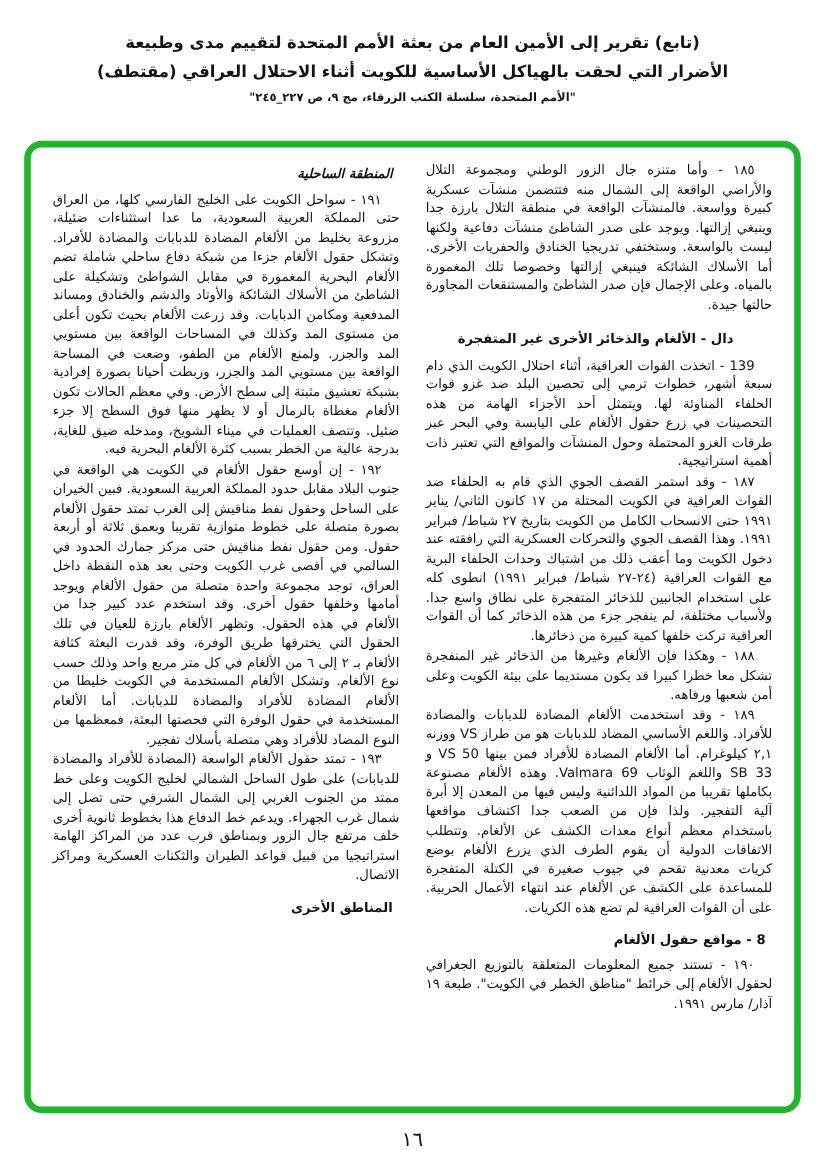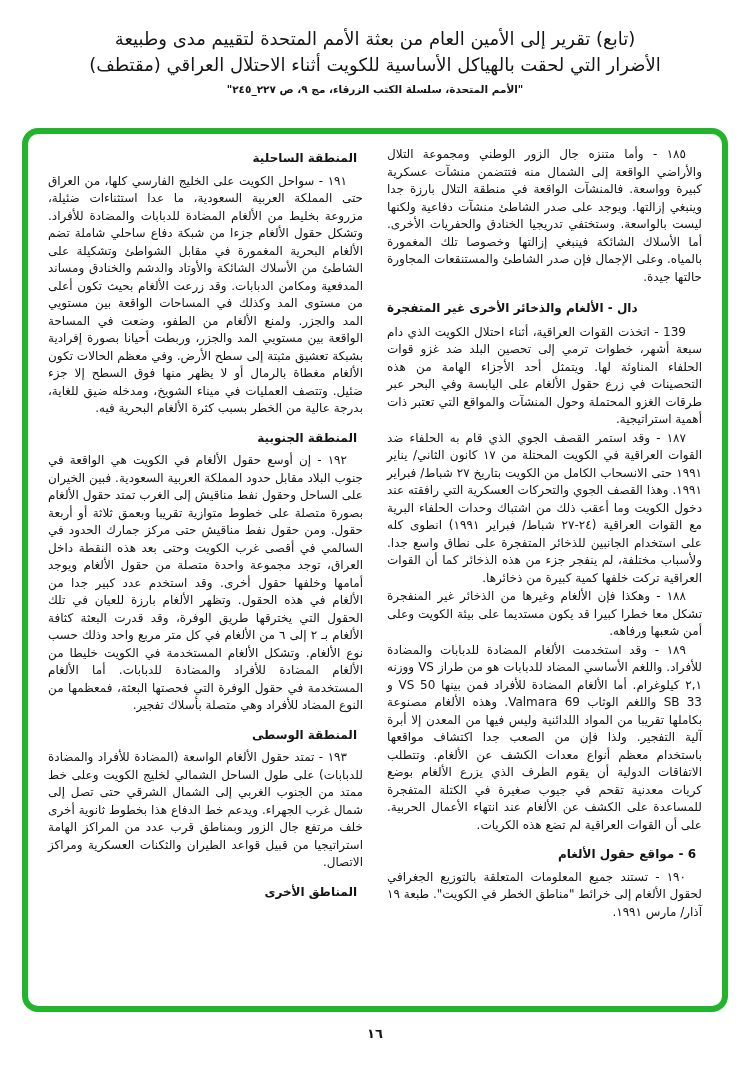--- a/index.html
+++ b/index.html
@@ -12,22 +12,22 @@
   }
   .page { position: relative; width: 750px; height: 1067px; background: #fff; }
 
   
   .header {
     direction: rtl;
     text-align: center;
     padding-top: 26px;
   }
   .header-line1, .header-line2 {
-    font-weight: normal;
-    font-size: 18px;
+    font-weight: bold;
+    font-size: 15px;
     line-height: 26px;
   }
   .header-line3 {
     font-weight: bold;
     font-size: 10.5px;
     margin-top: 5px;
   }
 
   
   .content-frame {
@@ -60,32 +60,32 @@
   .heading {
     font-weight: bold;
     font-size: 12px;
     margin: 12px 6px 5px 0;
     text-align: right;
   }
   .heading-major {
     font-weight: bold;
     font-size: 12px;
     margin: 14px 6px 6px 0;
-    text-align: left;
+    text-align: center;
   }
-  .col-left .heading:first-child { margin-top: 4px; }
+  .col-left .heading:first-child { margin-top: 4px; font-style: italic; }
 
   
   .footer {
     position: absolute;
     top: 1026px; left: 0;
     width: 100%;
     text-align: center;
-    font-size: 13px;
-    font-weight: bold;
+    font-size: 18px;
+    font-weight: normal;
     direction: rtl;
   }
 </style>
 </head>
 <body>
 
 <div class="page">
 
   <div class="header">
     <div class="header-line1">(تابع) تقرير إلى الأمين العام من بعثة الأمم المتحدة لتقييم مدى وطبيعة</div>
@@ -96,30 +96,28 @@
   <div class="content-frame">
     <div class="columns">
 
       <div class="col col-right">
         <p class="para">١٨٥ - وأما متنزه جال الزور الوطني ومجموعة التلال والأراضي الواقعة إلى الشمال منه فتتضمن منشآت عسكرية كبيرة وواسعة. فالمنشآت الواقعة في منطقة التلال بارزة جدا وينبغي إزالتها. ويوجد على صدر الشاطئ منشآت دفاعية ولكنها ليست بالواسعة. وستختفي تدريجيا الخنادق والحفريات الأخرى. أما الأسلاك الشائكة فينبغي إزالتها وخصوصا تلك المغمورة بالمياه. وعلى الإجمال فإن صدر الشاطئ والمستنقعات المجاورة حالتها جيدة.</p>
         <h3 class="heading-major">دال - الألغام والذخائر الأخرى غير المتفجرة</h3>
         <p class="para">139 - اتخذت القوات العراقية، أثناء احتلال الكويت الذي دام سبعة أشهر، خطوات ترمي إلى تحصين البلد ضد غزو قوات الحلفاء المناوئة لها. ويتمثل أحد الأجزاء الهامة من هذه التحصينات في زرع حقول الألغام على اليابسة وفي البحر عبر طرقات الغزو المحتملة وحول المنشآت والمواقع التي تعتبر ذات أهمية استراتيجية.</p>
         <p class="para">١٨٧ - وقد استمر القصف الجوي الذي قام به الحلفاء ضد القوات العراقية في الكويت المحتلة من ١٧ كانون الثاني/ يناير ١٩٩١ حتى الانسحاب الكامل من الكويت بتاريخ ٢٧ شباط/ فبراير ١٩٩١. وهذا القصف الجوي والتحركات العسكرية التي رافقته عند دخول الكويت وما أعقب ذلك من اشتباك وحدات الحلفاء البرية مع القوات العراقية (٢٤-٢٧ شباط/ فبراير ١٩٩١) انطوى كله على استخدام الجانبين للذخائر المتفجرة على نطاق واسع جدا. ولأسباب مختلفة، لم ينفجر جزء من هذه الذخائر كما أن القوات العراقية تركت خلفها كمية كبيرة من ذخائرها.</p>
         <p class="para">١٨٨ - وهكذا فإن الألغام وغيرها من الذخائر غير المنفجرة تشكل معا خطرا كبيرا قد يكون مستديما على بيئة الكويت وعلى أمن شعبها ورفاهه.</p>
         <p class="para">١٨٩ - وقد استخدمت الألغام المضادة للدبابات والمضادة للأفراد. واللغم الأساسي المضاد للدبابات هو من طراز VS ووزنه ٢,١ كيلوغرام. أما الألغام المضادة للأفراد فمن بينها VS 50 و SB 33 واللغم الوثاب Valmara 69. وهذه الألغام مصنوعة بكاملها تقريبا من المواد اللدائنية وليس فيها من المعدن إلا أبرة آلية التفجير. ولذا فإن من الصعب جدا اكتشاف مواقعها باستخدام معظم أنواع معدات الكشف عن الألغام. وتتطلب الاتفاقات الدولية أن يقوم الطرف الذي يزرع الألغام بوضع كريات معدنية تقحم في جيوب صغيرة في الكتلة المتفجرة للمساعدة على الكشف عن الألغام عند انتهاء الأعمال الحربية. على أن القوات العراقية لم تضع هذه الكريات.</p>
-        <h4 class="heading">6 - مواقع حقول الألغام</h4>
+        <h4 class="heading">8 - مواقع حقول الألغام</h4>
         <p class="para">١٩٠ - تستند جميع المعلومات المتعلقة بالتوزيع الجغرافي لحقول الألغام إلى خرائط "مناطق الخطر في الكويت". طبعة ١٩ آذار/ مارس ١٩٩١.</p>
       </div>
 
       <div class="col col-left">
         <h4 class="heading">المنطقة الساحلية</h4>
         <p class="para">١٩١ - سواحل الكويت على الخليج الفارسي كلها، من العراق حتى المملكة العربية السعودية، ما عدا استثناءات ضئيلة، مزروعة بخليط من الألغام المضادة للدبابات والمضادة للأفراد. وتشكل حقول الألغام جزءا من شبكة دفاع ساحلي شاملة تضم الألغام البحرية المغمورة في مقابل الشواطئ وتشكيلة على الشاطئ من الأسلاك الشائكة والأوتاد والدشم والخنادق ومساند المدفعية ومكامن الدبابات. وقد زرعت الألغام بحيث تكون أعلى من مستوى المد وكذلك في المساحات الواقعة بين مستويي المد والجزر. ولمنع الألغام من الطفو، وضعت في المساحة الواقعة بين مستويي المد والجزر، وربطت أحيانا بصورة إفرادية بشبكة تعشيق مثبتة إلى سطح الأرض. وفي معظم الحالات تكون الألغام مغطاة بالرمال أو لا يظهر منها فوق السطح إلا جزء ضئيل. وتتصف العمليات في ميناء الشويخ، ومدخله ضيق للغاية، بدرجة عالية من الخطر بسبب كثرة الألغام البحرية فيه.</p>
-        <h4 class="heading">المنطقة الجنوبية</h4>
         <p class="para">١٩٢ - إن أوسع حقول الألغام في الكويت هي الواقعة في جنوب البلاد مقابل حدود المملكة العربية السعودية. فبين الخيران على الساحل وحقول نفط مناقيش إلى الغرب تمتد حقول الألغام بصورة متصلة على خطوط متوازية تقريبا وبعمق ثلاثة أو أربعة حقول. ومن حقول نفط مناقيش حتى مركز جمارك الحدود في السالمي في أقصى غرب الكويت وحتى بعد هذه النقطة داخل العراق، توجد مجموعة واحدة متصلة من حقول الألغام ويوجد أمامها وخلفها حقول أخرى. وقد استخدم عدد كبير جدا من الألغام في هذه الحقول. وتظهر الألغام بارزة للعيان في تلك الحقول التي يخترقها طريق الوفرة، وقد قدرت البعثة كثافة الألغام بـ ٢ إلى ٦ من الألغام في كل متر مربع واحد وذلك حسب نوع الألغام. وتشكل الألغام المستخدمة في الكويت خليطا من الألغام المضادة للأفراد والمضادة للدبابات. أما الألغام المستخدمة في حقول الوفرة التي فحصتها البعثة، فمعظمها من النوع المضاد للأفراد وهي متصلة بأسلاك تفجير.</p>
-        <h4 class="heading">المنطقة الوسطى</h4>
         <p class="para">١٩٣ - تمتد حقول الألغام الواسعة (المضادة للأفراد والمضادة للدبابات) على طول الساحل الشمالي لخليج الكويت وعلى خط ممتد من الجنوب الغربي إلى الشمال الشرقي حتى تصل إلى شمال غرب الجهراء. ويدعم خط الدفاع هذا بخطوط ثانوية أخرى خلف مرتفع جال الزور وبمناطق قرب عدد من المراكز الهامة استراتيجيا من قبيل قواعد الطيران والثكنات العسكرية ومراكز الاتصال.</p>
         <h4 class="heading">المناطق الأخرى</h4>
       </div>
 
     </div>
   </div>
 
   <div class="footer">١٦</div>
 
 </div>

